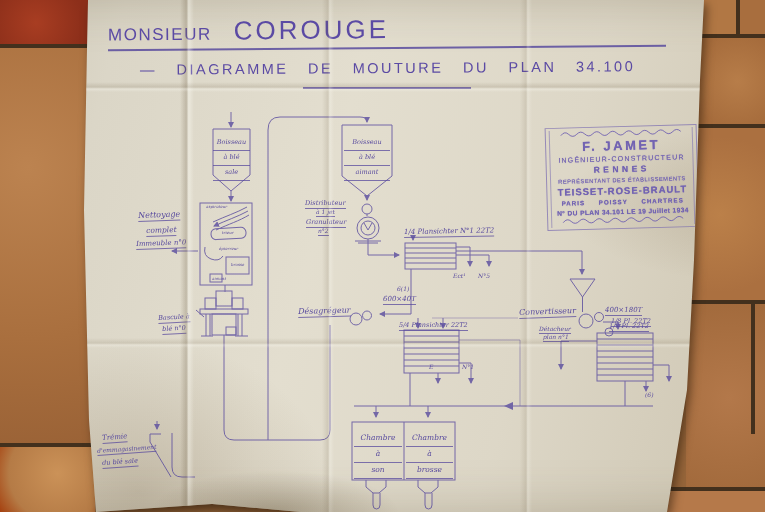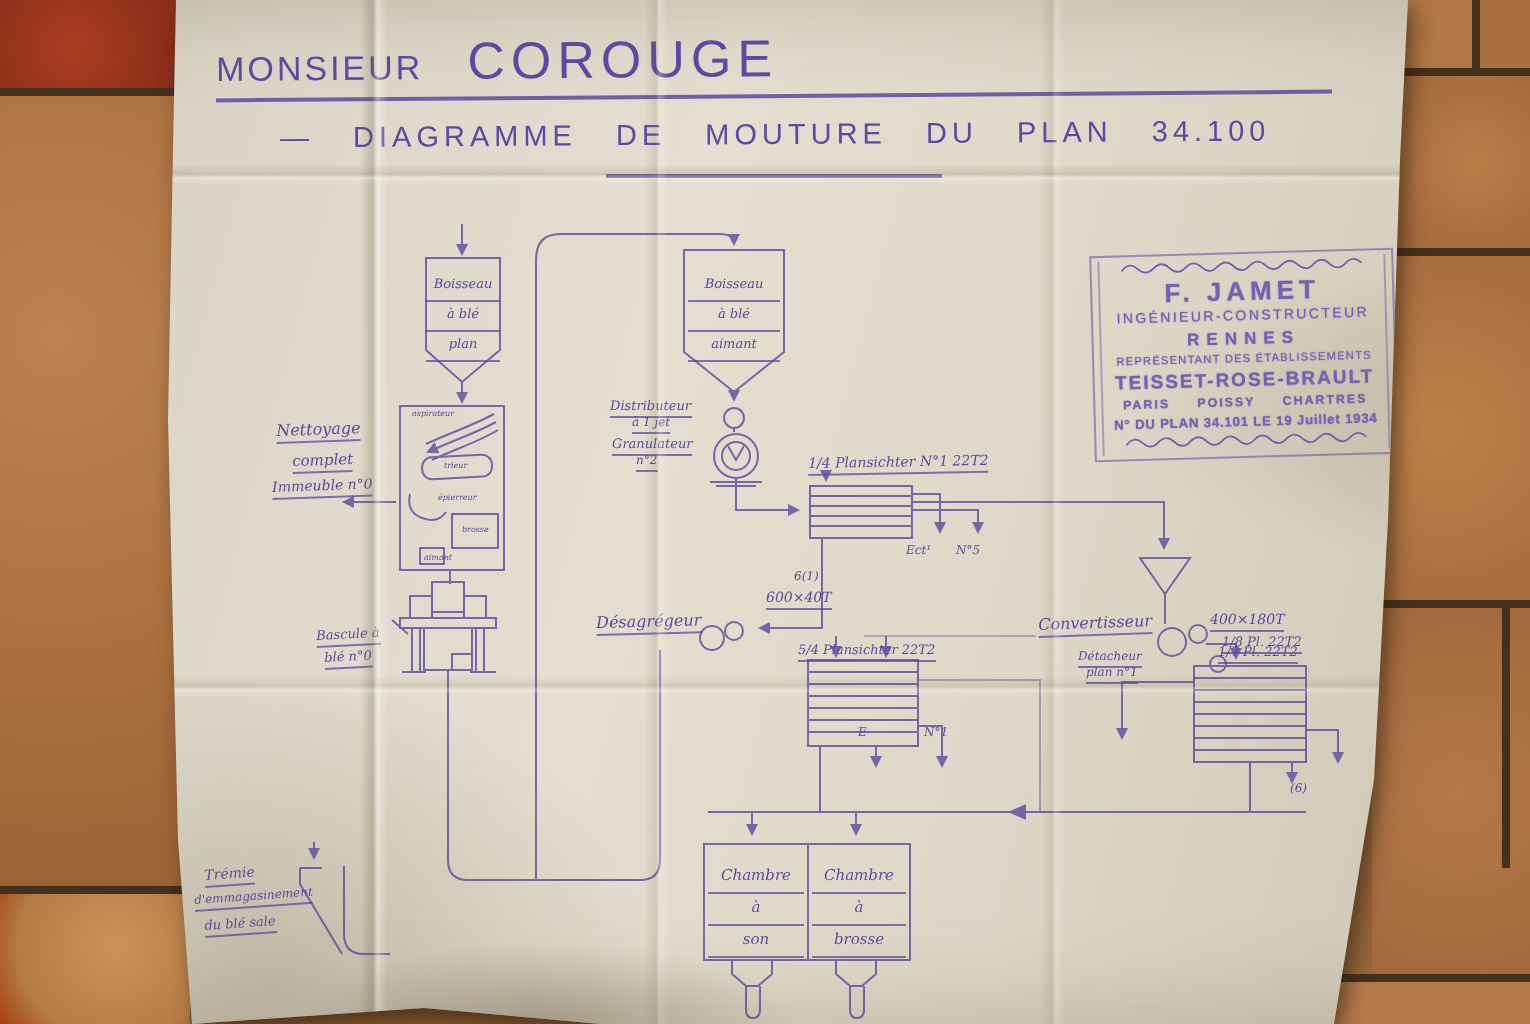--- a/index.html
+++ b/index.html
@@ -224,21 +224,21 @@
         <path d="M366,480 V487 M386,480 V487 M366,487 L373,493 H379 L386,487"></path>
         <path d="M373,493 V505 Q373,509 376.5,509 Q380,509 380,505 V493"></path>
         <path d="M418,480 V487 M438,480 V487 M418,487 L425,493 H431 L438,487"></path>
         <path d="M425,493 V505 Q425,509 428.5,509 Q432,509 432,505 V493"></path>
       </g>
     </svg>
 
     <div class="hw blockc" style="left:213px;top:136px;width:37px;font-size:6.5px;line-height:13px;">
       <span class="u" style="margin:0 auto;">Boisseau</span>
       <span class="u" style="margin:0 auto;">à blé</span>
-      <span class="u" style="margin:0 auto;">plan</span>
+      <span class="u" style="margin:0 auto;">sale</span>
     </div>
     <div class="hw blockc" style="left:344px;top:136px;width:46px;font-size:6.5px;line-height:13px;">
       <span class="u" style="margin:0 auto;">Boisseau</span>
       <span class="u" style="margin:0 auto;">à blé</span>
       <span class="u" style="margin:0 auto;">aimant</span>
     </div>
 
     <div class="hw" style="left:138px;top:212px;font-size:8px;transform:rotate(-2deg);"><span class="u">Nettoyage</span></div>
     <div class="hw" style="left:146px;top:227px;font-size:7.5px;transform:rotate(-2deg);"><span class="u">complet</span></div>
     <div class="hw" style="left:136px;top:241px;font-size:7px;transform:rotate(-2deg);"><span class="u">Immeuble n°0</span></div>

